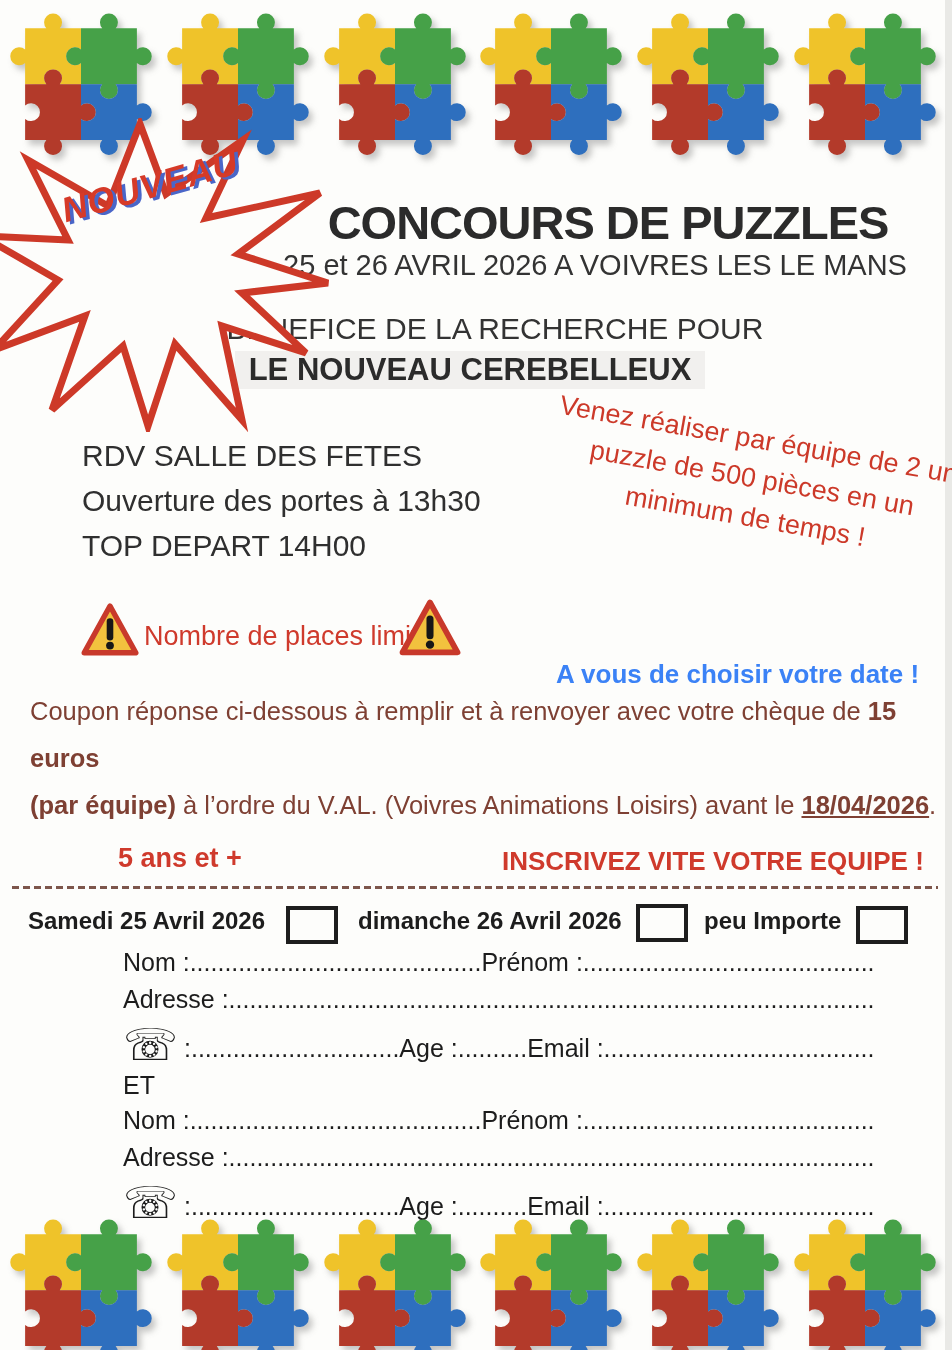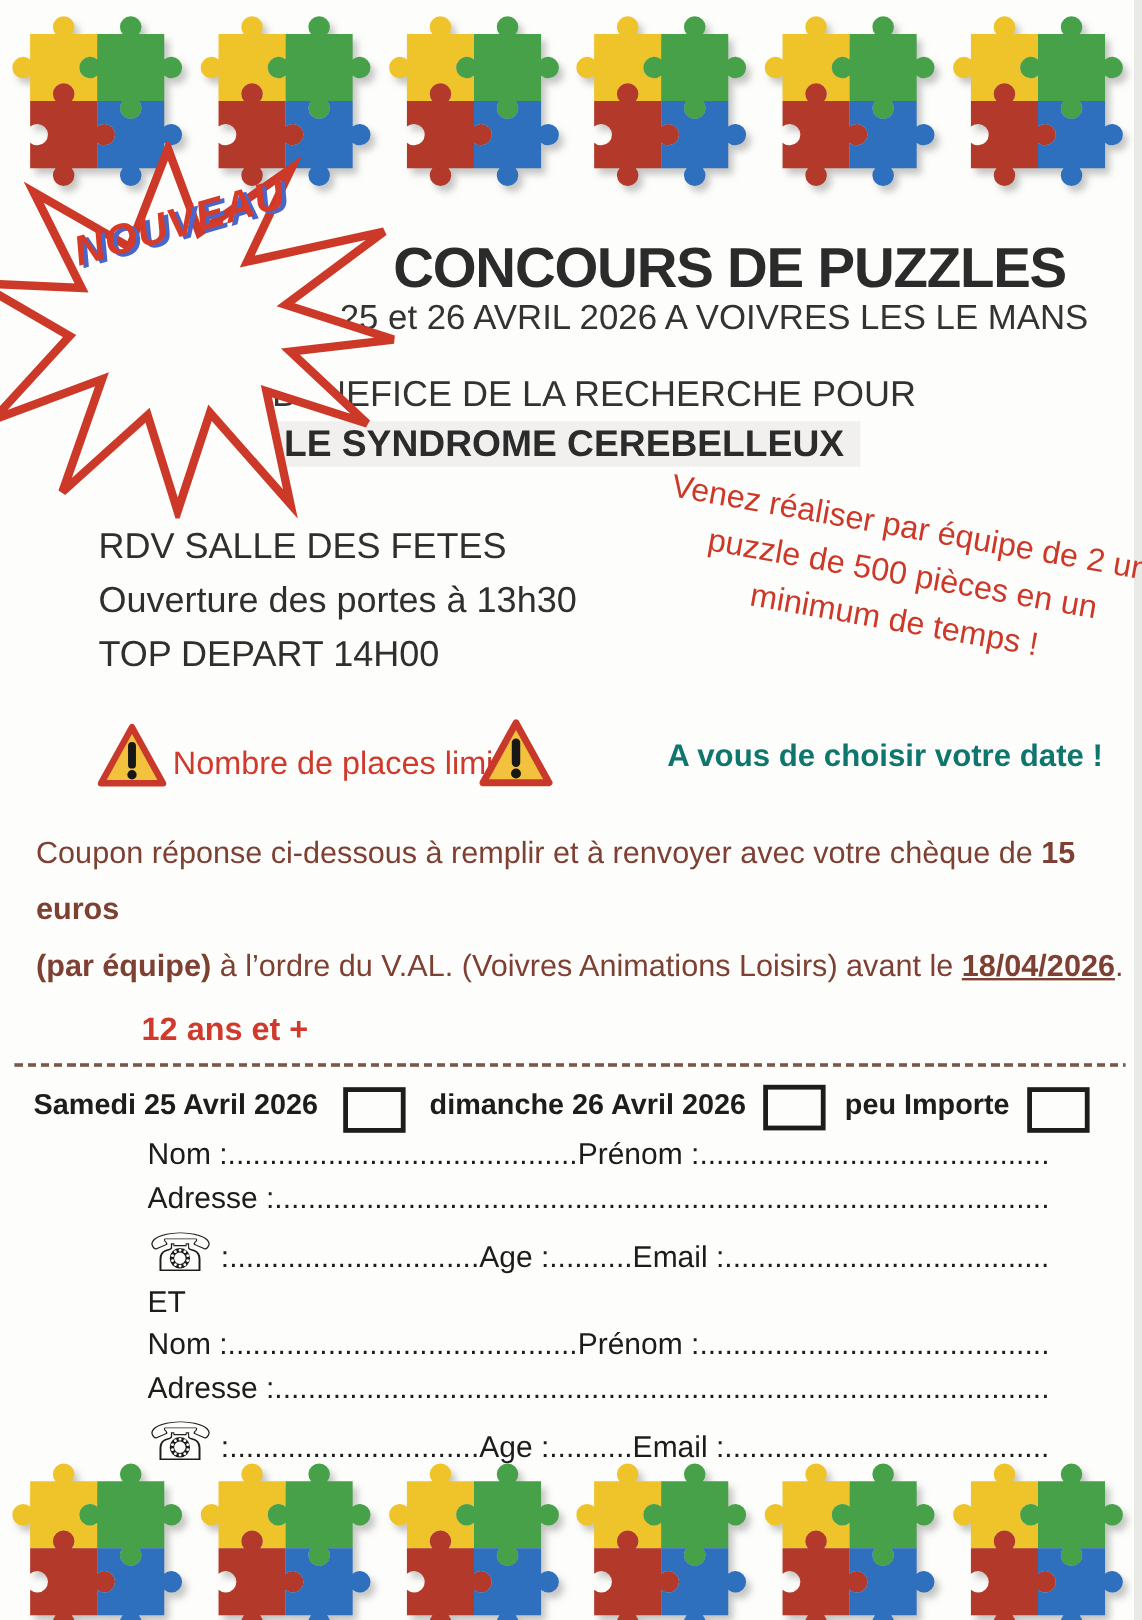--- a/index.html
+++ b/index.html
@@ -37,21 +37,21 @@
     font-size:31px;font-weight:bold;color:#2b2b2b;}
 
   
   .venue{position:absolute;left:82px;top:433px;font-size:30px;line-height:45px;color:#2f2f2f;}
   .challenge{position:absolute;left:548px;top:420px;width:408px;transform:rotate(10deg);
     text-align:center;font-size:27px;line-height:39px;color:#cc3929;}
 
   
   .tri{position:absolute;z-index:2;}
   .places{position:absolute;left:144px;top:621px;font-size:27px;color:#cf3a2c;white-space:nowrap;}
-  .choose-date{position:absolute;left:556px;top:614px;font-size:26px;font-weight:bold;color:#0f766e;white-space:nowrap;}
+  .choose-date{position:absolute;left:556px;top:659px;font-size:26px;font-weight:bold;color:#3b82f6;white-space:nowrap;}
 
   
   .coupon{position:absolute;left:30px;top:688px;width:915px;font-size:25.5px;line-height:47px;color:#7e4033;}
   .coupon .b{font-weight:bold;}
   .coupon .u{font-weight:bold;text-decoration:underline;}
   .contact{position:absolute;left:30px;top:768px;width:915px;font-size:24.5px;line-height:41px;
     font-style:italic;color:#7e4033;}
   .contact .phone-g{font-family:"DejaVu Sans",sans-serif;font-style:normal;font-size:26px;}
 
   .age{position:absolute;left:118px;top:843px;font-size:27px;font-weight:bold;color:#cf3a2c;}
@@ -117,21 +117,21 @@
     <svg width="352" height="314" viewBox="-10 0 352 314">
       <path d="M150,6 L176,76 L253,22 L216,100 L330,75 L248,136 L338,165 L252,175 L316,235 L232,208 L252,302 L185,226 L158,308 L133,228 L62,292 L95,198 L4,232 L68,162 L-8,118 L78,122 L38,42 L118,88 Z" fill="#fdfdfb" stroke="#cd3928" stroke-width="7" stroke-linejoin="miter"></path>
     </svg>
     <div class="nouveau">NOUVEAU</div>
   </div>
 
   <div class="title">CONCOURS DE PUZZLES</div>
   <div class="subtitle">25 et 26 AVRIL 2026 A VOIVRES LES LE MANS</div>
   <div class="benefit1">AU BENEFICE DE LA RECHERCHE POUR</div>
   <div class="benefit2-wrap">
-    <span class="benefit2">LE SYNDROME CEREBELLEUX</span>
+    <span class="benefit2">LE NOUVEAU CEREBELLEUX</span>
   </div>
 
   <div class="venue">
     <div>RDV SALLE DES FETES</div>
     <div>Ouverture des portes à 13h30</div>
     <div>TOP DEPART 14H00</div>
   </div>
 
   <div class="challenge">
     <div>Venez réaliser par équipe de 2 un</div>
@@ -149,21 +149,22 @@
   <div class="choose-date">A vous de choisir votre date !</div>
 
   <div class="coupon">
     <div><span>Coupon réponse ci-dessous à remplir et à renvoyer avec votre chèque de </span><span class="b">15 euros</span></div>
     <div><span class="b">(par équipe)</span><span> à l’ordre du V.AL. (Voivres Animations Loisirs) avant le </span><span class="u">18/04/2026</span><span>.</span></div>
   </div>
 
   <div class="contact">
   </div>
 
-  <div class="age">12 ans et +</div>
+  <div class="age">5 ans et +</div>
+  <div class="register">INSCRIVEZ VITE VOTRE EQUIPE !</div>
 
   <div class="cut-line"></div>
 
   <div class="opt-label" style="left:28px">Samedi 25 Avril 2026</div>
   <div class="checkbox" style="left:286px"></div>
   <div class="opt-label" style="left:358px">dimanche 26 Avril 2026</div>
   <div class="checkbox" style="left:636px;top:904px"></div>
   <div class="opt-label" style="left:704px">peu Importe</div>
   <div class="checkbox" style="left:856px"></div>
 

